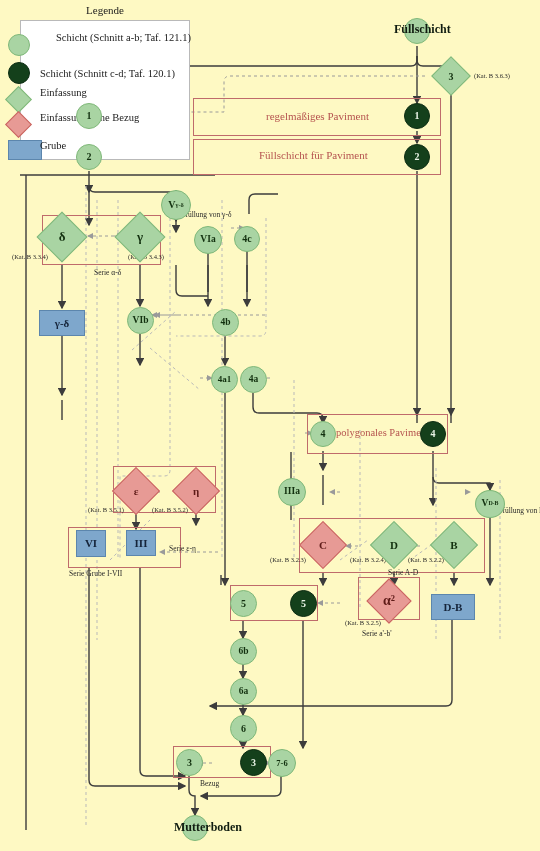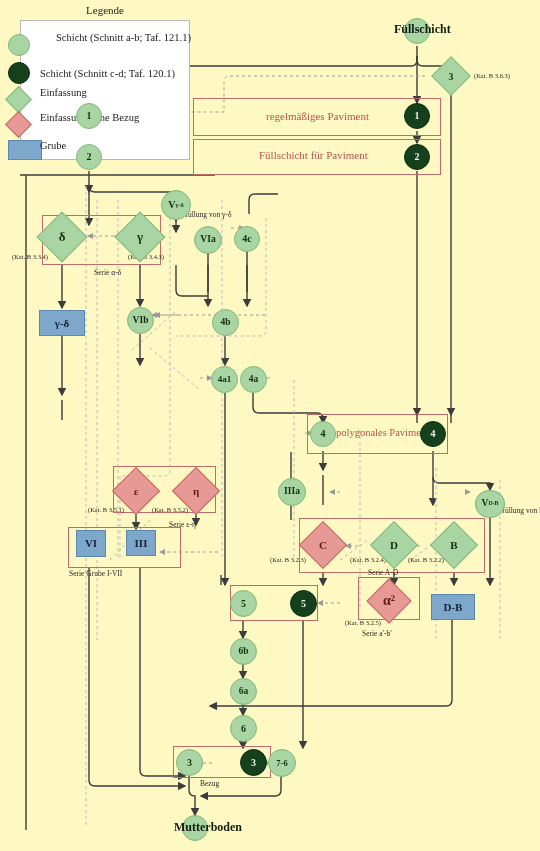--- a/index.html
+++ b/index.html
@@ -405,21 +405,21 @@
     <div class="dia-shape"></div>
     <div class="dia-text" style="font-size:11px;">ε</div>
   </div>
   <div class="anno" style="left:88px;top:506px;">(Kat. B 3.5.1)</div>
 
   <div class="n-diamond-red" style="left:179px;top:474px;width:34px;height:34px;">
     <div class="dia-shape"></div>
     <div class="dia-text" style="font-size:11px;">η</div>
   </div>
   <div class="anno" style="left:152px;top:506px;">(Kat. B 3.5.2)</div>
-  <div class="anno-mid" style="left:137px;top:520px;margin-left:32px;">Serie ε-η</div>
+  <div class="anno-mid" style="left:137px;top:544px;margin-left:32px;">Serie ε-η</div>
 
   <div class="node n-circle-light" style="left:278px;top:478px;width:28px;height:28px;font-size:9.5px;">IIIa</div>
 
   <div class="node n-circle-light" style="left:475px;top:490px;width:30px;height:28px;font-size:9.5px;">
     <span>V</span>
       <sub>D-B</sub>
   </div>
   <div class="anno-mid" style="left:492px;top:506px;">Verfüllung von D-B</div>
 
   <div class="node n-rect-blue" style="left:76px;top:530px;width:30px;height:27px;font-size:11px;">VI</div>
@@ -436,21 +436,21 @@
     <div class="dia-shape"></div>
     <div class="dia-text" style="font-size:11px;">D</div>
   </div>
   <div class="anno" style="left:350px;top:556px;">(Kat. B 3.2.4)</div>
 
   <div class="n-diamond-green" style="left:437px;top:528px;width:34px;height:34px;">
     <div class="dia-shape"></div>
     <div class="dia-text" style="font-size:11px;">B</div>
   </div>
   <div class="anno" style="left:408px;top:556px;">(Kat. B 3.2.2)</div>
-  <div class="anno-mid" style="left:368px;top:568px;">Serie A-D</div>
+  <div class="anno-mid" style="left:388px;top:568px;">Serie A-D</div>
 
   <div class="node n-circle-light" style="left:230px;top:590px;width:27px;height:27px;font-size:10px;">5</div>
   <div class="node n-circle-dark" style="left:290px;top:590px;width:27px;height:27px;font-size:10px;">5</div>
 
   <div class="n-diamond-red" style="left:373px;top:585px;width:32px;height:32px;">
     <div class="dia-shape"></div>
     <div class="dia-text" style="font-size:14px;">α²</div>
   </div>
   <div class="anno" style="left:345px;top:619px;">(Kat. B 3.2.5)</div>
   <div class="anno-mid" style="left:362px;top:629px;">Serie a'-b'</div>

